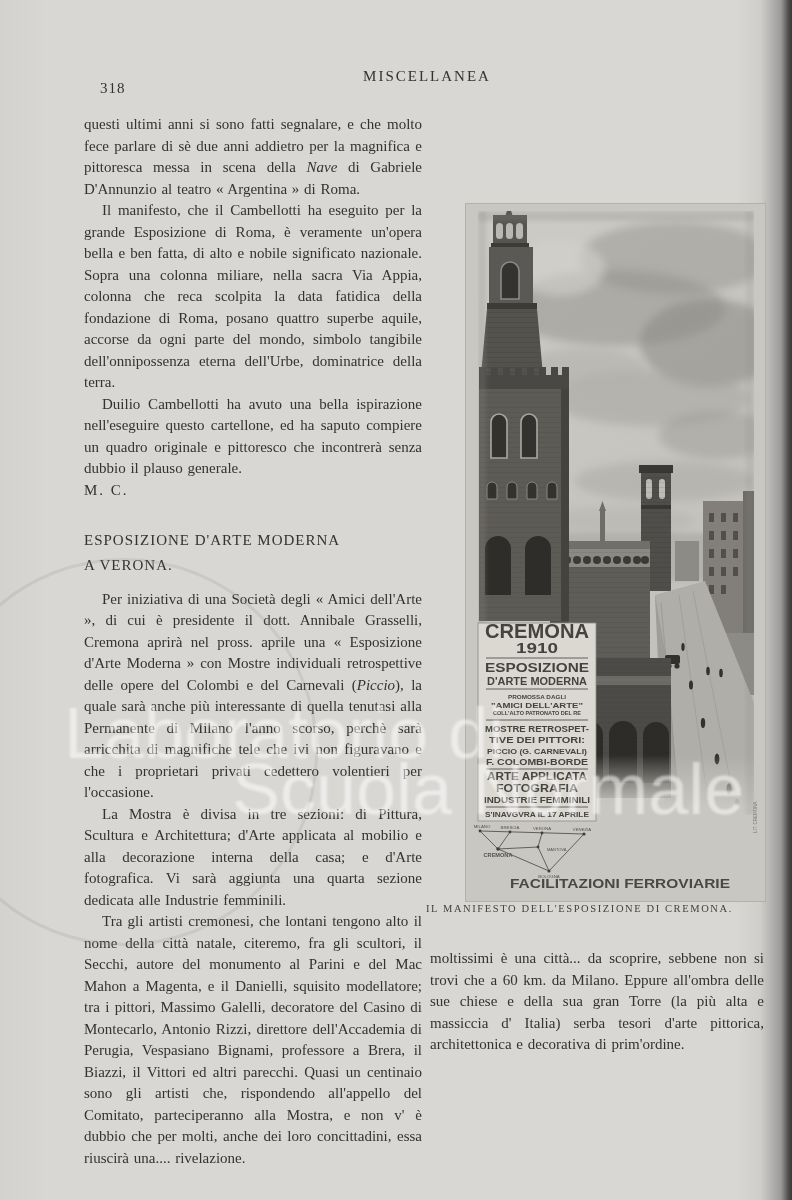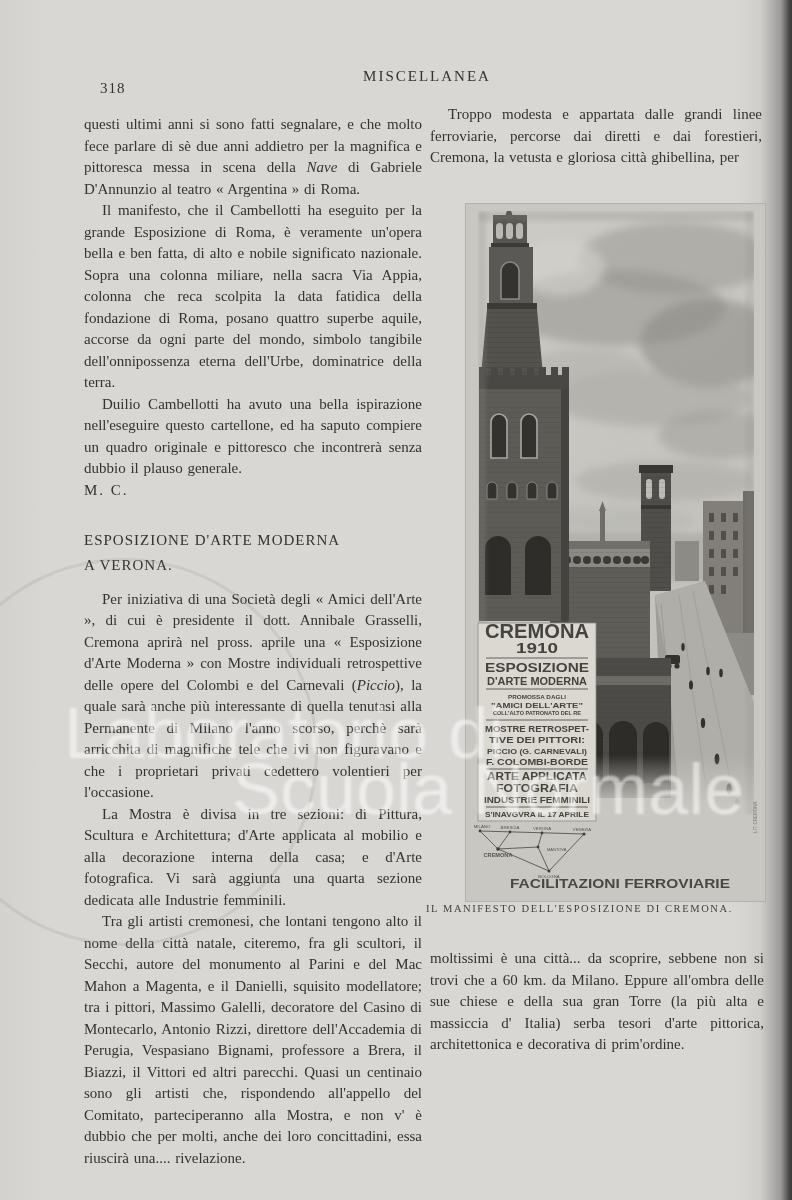--- a/index.html
+++ b/index.html
@@ -50,23 +50,20 @@
       <div>ESPOSIZIONE D'ARTE MODERNA</div>
       <div>A VERONA.</div>
     </div>
     <div>
         <p class="para indent"><span>Per iniziativa di una Società degli « Amici dell'Arte », di cui è presidente il dott. Annibale Grasselli, Cremona aprirà nel pross. aprile una « Esposizione d'Arte Moderna » con Mostre individuali retrospettive delle opere del Colombi e del Carnevali (</span><em>Piccio</em><span>), la quale sarà anche più interessante di quella tenutasi alla Permanente di Milano l'anno scorso, perchè sarà arricchita di magnifiche tele che ivi non figuravano e che i proprietari privati cedettero volentieri per l'occasione.</span></p>
         <p class="para indent"><span>La Mostra è divisa in tre sezioni: di Pittura, Scultura e Architettura; d'Arte applicata al mobilio e alla decorazione interna della casa; e d'Arte fotografica. Vi sarà aggiunta una quarta sezione dedicata alle Industrie femminili.</span></p>
         <p class="para indent"><span>Tra gli artisti cremonesi, che lontani tengono alto il nome della città natale, citeremo, fra gli scultori, il Secchi, autore del monumento al Parini e del Mac Mahon a Magenta, e il Danielli, squisito modellatore; tra i pittori, Massimo Galelli, decoratore del Casino di Montecarlo, Antonio Rizzi, direttore dell'Accademia di Perugia, Vespasiano Bignami, professore a Brera, il Biazzi, il Vittori ed altri parecchi. Quasi un centinaio sono gli artisti che, rispondendo all'appello del Comitato, parteciperanno alla Mostra, e non v' è dubbio che per molti, anche dei loro concittadini, essa riuscirà una.... rivelazione.</span></p>
       </div>
   </div>
 
-  <div class="col-right-intro">
-      <p class="para indent"><span>Troppo modesta e appartata dalle grandi linee ferroviarie, percorse dai diretti e dai forestieri, Cremona, la vetusta e gloriosa città ghibellina, per</span></p>
-    </div>
 
   <figure class="poster-wrap" style="margin:8px">
     <svg width="301" height="699" viewBox="0 0 301 699">
       <defs>
         <filter id="b4" x="-40%" y="-40%" width="180%" height="180%">
             <feGaussianBlur stdDeviation="4"></feGaussianBlur>
           </filter>
         <filter id="b2" x="-40%" y="-40%" width="180%" height="180%">
             <feGaussianBlur stdDeviation="2"></feGaussianBlur>
           </filter>

